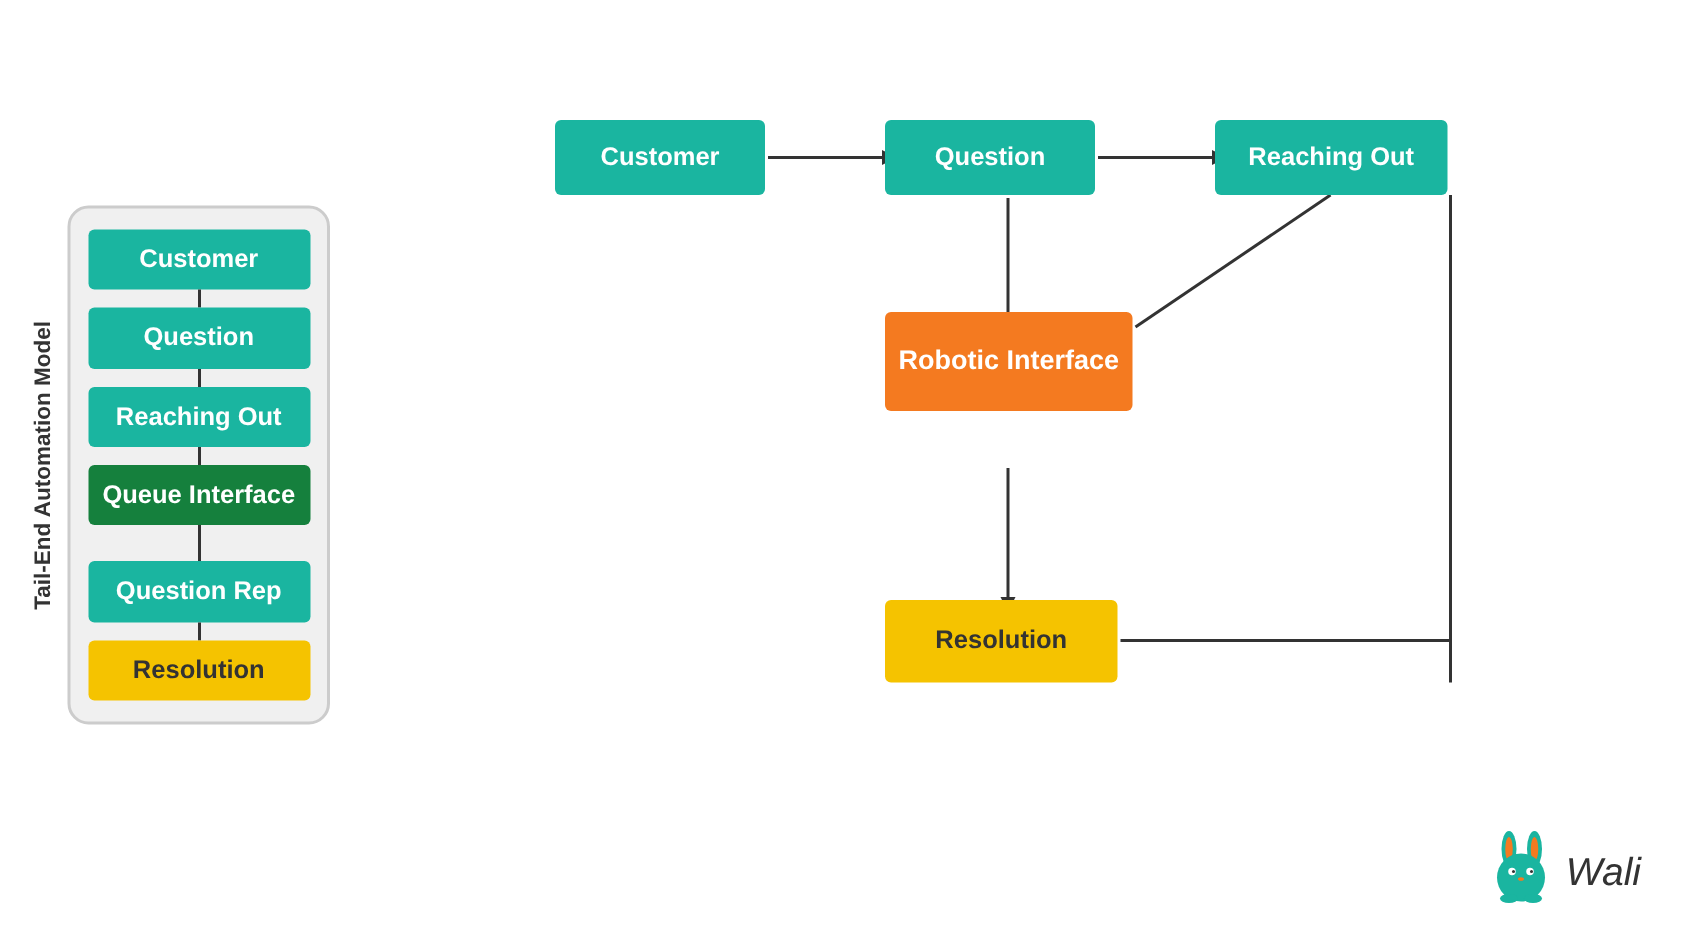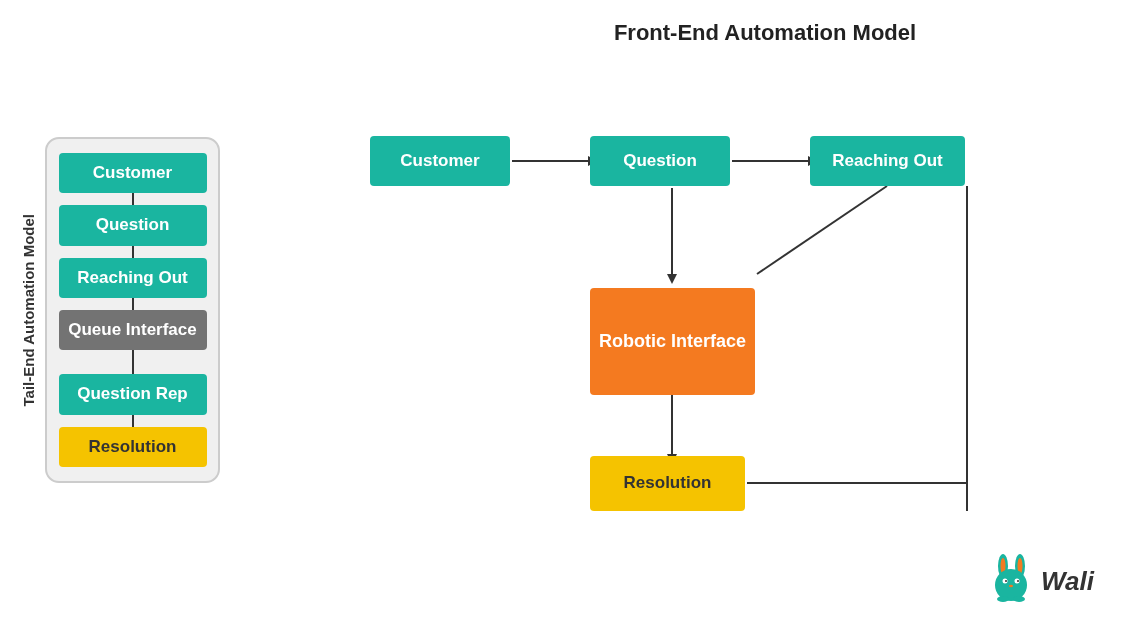--- a/index.html
+++ b/index.html
@@ -50,21 +50,21 @@
       color: #fff;
       font-size: 17px;
       font-weight: bold;
       text-align: center;
       padding: 10px 0;
       width: 148px;
       line-height: 1.2;
     }
 
     .teal { background: #1ab5a0; }
-    .orange { background: #737373; }
+    .orange { background: #15803d; }
     .yellow { background: #f5c300; color: #333; }
 
     .connector-line {
       width: 2px;
       height: 12px;
       background: #333;
       margin: 0 auto;
     }
 
     
@@ -123,21 +123,21 @@
       position: absolute;
       bottom: 20px;
       right: 30px;
       display: flex;
       align-items: center;
       gap: 6px;
     }
 
     .wali-text {
       font-size: 26px;
-      font-weight: bold;
+      font-weight: normal;
       color: #333;
       font-style: italic;
     }
 
     .wali-rabbit {
       color: #1ab5a0;
       font-size: 36px;
     }
   </style>
 </head>
@@ -157,21 +157,20 @@
     <div class="connector-line"></div>
     <div class="connector-line"></div>
     <div class="left-box teal">Question Rep</div>
     <div class="connector-line"></div>
     <div class="left-box yellow">Resolution</div>
 
   </div>
 </div>
 
 <div class="right-diagram">
-  <div class="right-title">Front-End Automation Model</div>
 
   <div class="right-boxes">
 
     <svg class="arrows-svg">
 
       <line x1="152" y1="85" x2="228" y2="85" stroke="#333" stroke-width="2"></line>
       <polygon points="228,80 238,85 228,90" fill="#333"></polygon>
 
       <line x1="372" y1="85" x2="448" y2="85" stroke="#333" stroke-width="2"></line>
       <polygon points="448,80 458,85 448,90" fill="#333"></polygon>
@@ -185,21 +184,21 @@
 
       <line x1="312" y1="292" x2="312" y2="378" stroke="#333" stroke-width="2"></line>
       <polygon points="307,378 312,388 317,378" fill="#333"></polygon>
 
       <line x1="387" y1="407" x2="607" y2="407" stroke="#333" stroke-width="2"></line>
     </svg>
 
     <div class="r-box r-teal" style="left:10px;top:60px;width:140px;height:50px;">Customer</div>
     <div class="r-box r-teal" style="left:230px;top:60px;width:140px;height:50px;">Question</div>
     <div class="r-box r-teal" style="left:450px;top:60px;width:155px;height:50px;">Reaching Out</div>
-    <div class="r-box r-orange" style="left:230px;top:212px;width:165px;height:107px;font-size:18px;text-align:right;">Robotic Interface</div>
+    <div class="r-box r-orange" style="left:230px;top:188px;width:165px;height:66px;font-size:18px;text-align:right;">Robotic Interface</div>
     <div class="r-box r-yellow" style="left:230px;top:380px;width:155px;height:55px;">Resolution</div>
   </div>
 </div>
 
 <div class="wali-logo">
   <span class="wali-rabbit">
     <svg width="45" height="50" viewBox="0 0 45 50" fill="none" xmlns="http://www.w3.org/2000/svg">
 
       <ellipse cx="13" cy="14" rx="5" ry="12" fill="#1ab5a0"></ellipse>
 

